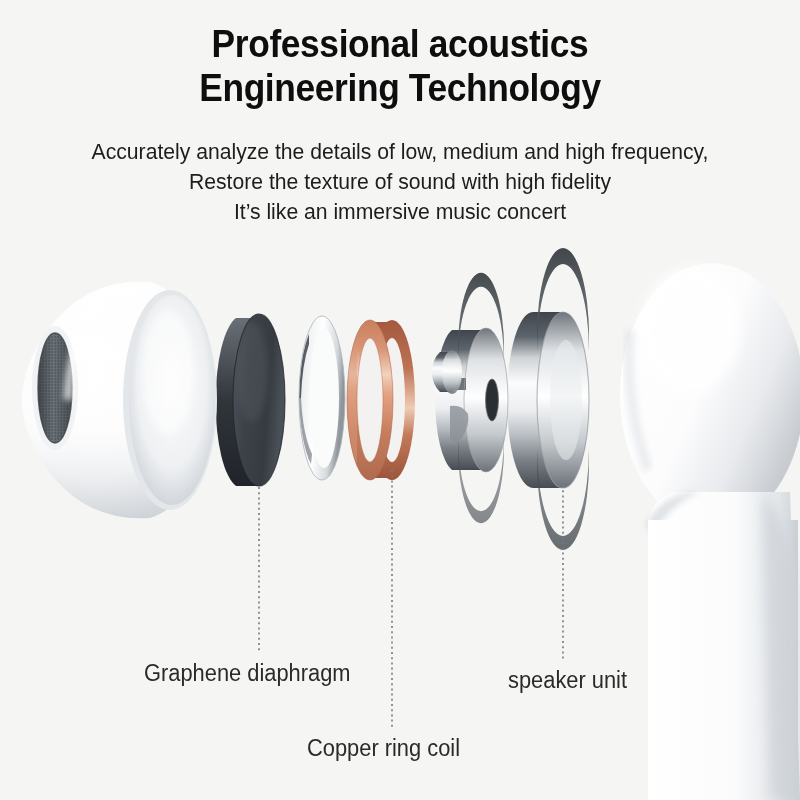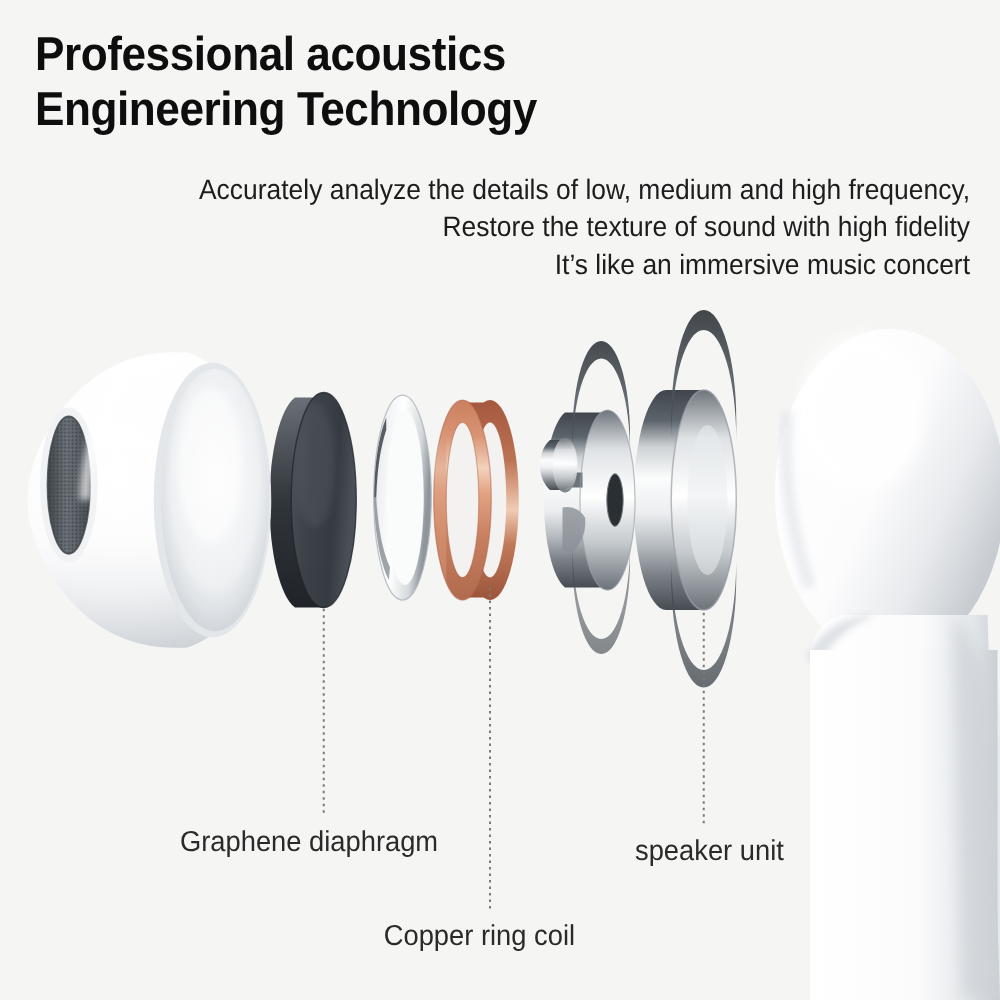--- a/index.html
+++ b/index.html
@@ -8,35 +8,36 @@
     background:#f5f5f4;
     font-family:"Liberation Sans", sans-serif;
     overflow:hidden;
     position:relative;
   }
   #stage{position:relative;width:800px;height:800px;}
 
   
   .headings{
     position:absolute;top:22px;left:0;width:800px;
+    text-align:center;
   }
   .h-line{
     display:block;
     font-weight:bold;
     font-size:38px;
     line-height:44px;
     letter-spacing:-0.4px;
     color:#0e0e0e;
     transform:scaleX(0.93);
     transform-origin:center;
     white-space:nowrap;
   }
   .subs{
     position:absolute;top:137px;left:0;width:800px;
-    text-align:right;
+    text-align:center;
   }
   .s-line{
     display:block;
     font-size:22.5px;
     line-height:30px;
     color:#1d1d1d;
     transform:scaleX(0.94);
     transform-origin:center;
     white-space:nowrap;
   }

